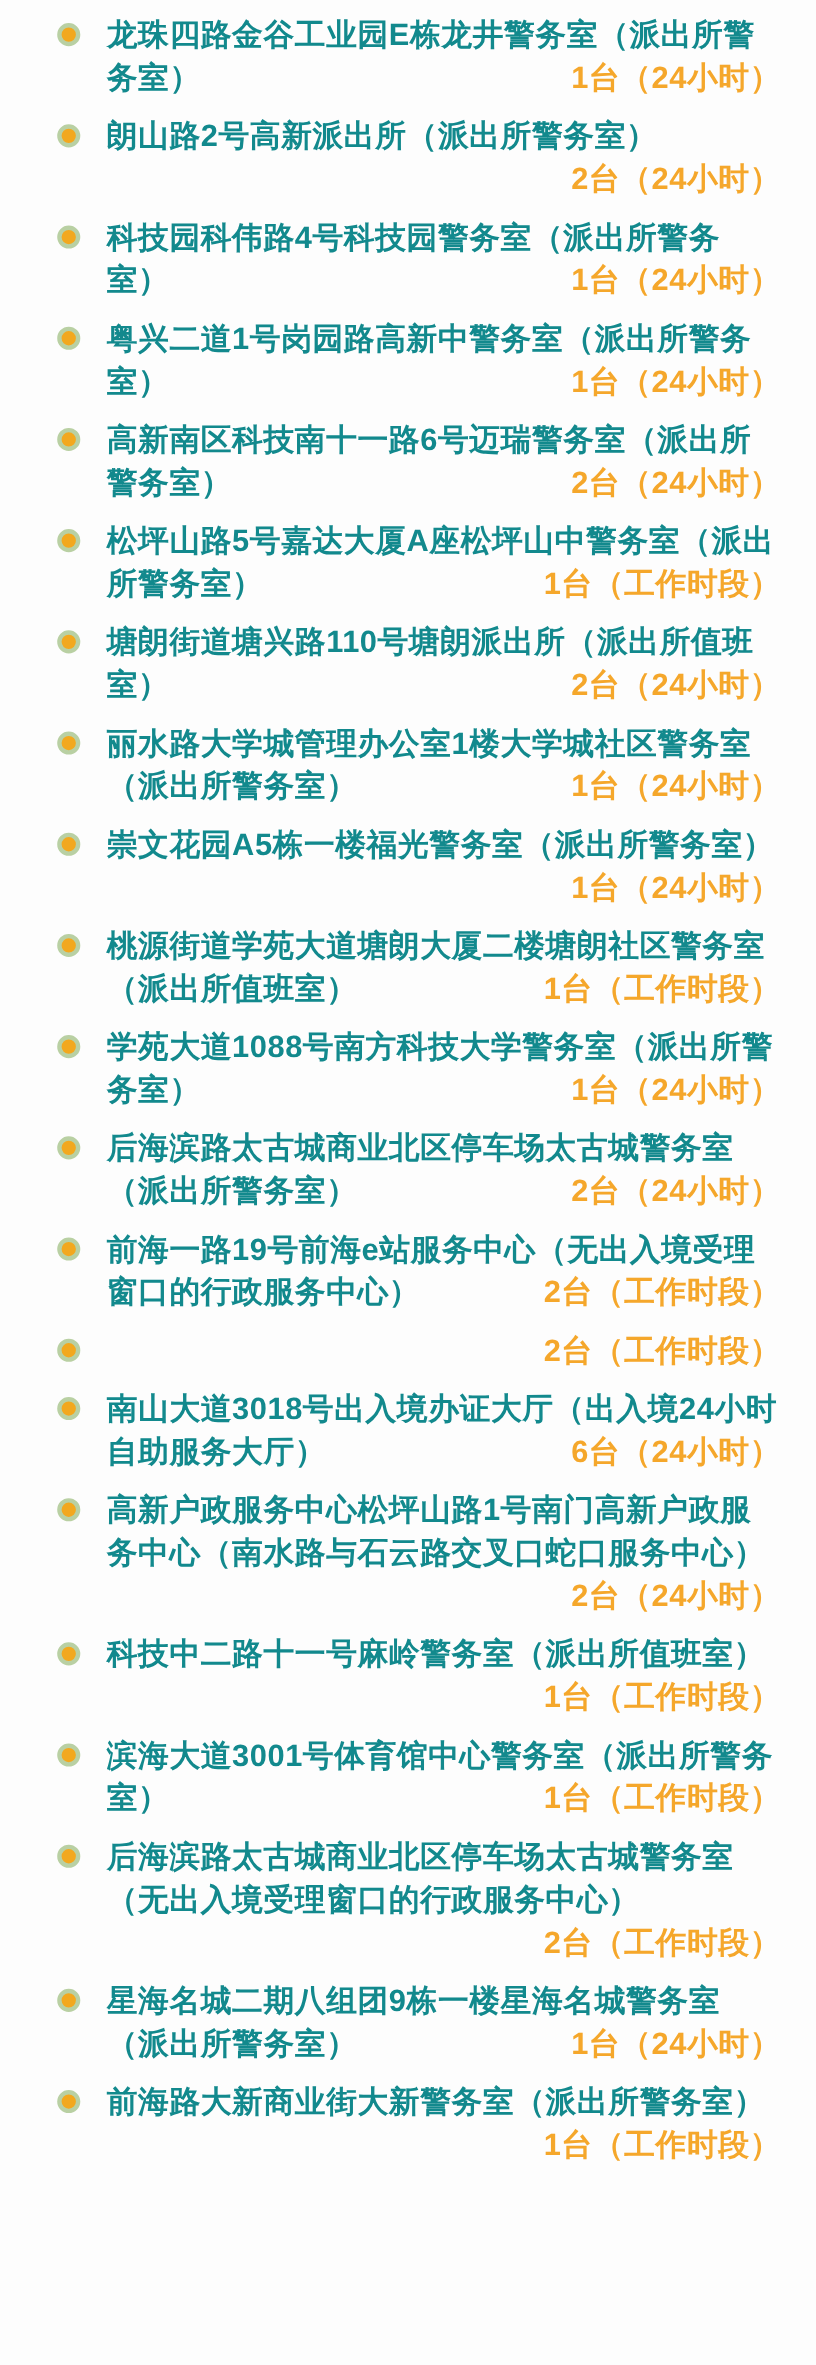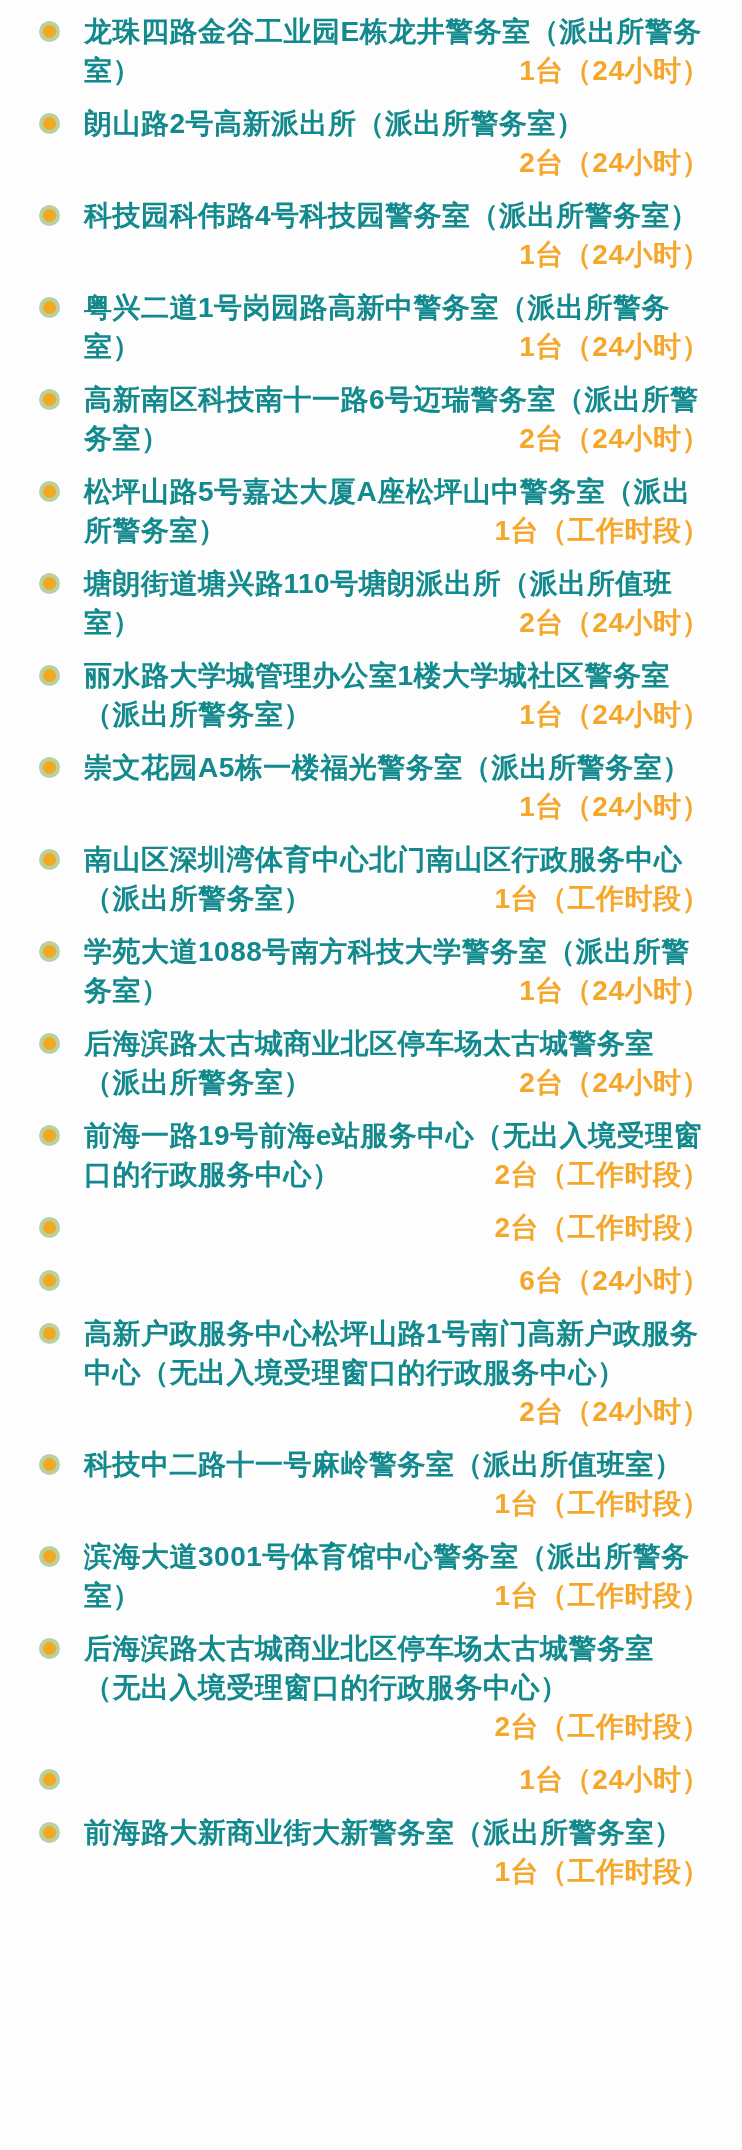--- a/index.html
+++ b/index.html
@@ -8,21 +8,21 @@
   }
   body {
     width: 742px;
     height: 2150px;
     overflow: hidden;
     background: #fdfdfd;
     font-family: "Liberation Sans", "DejaVu Sans", sans-serif;
     font-weight: 700;
   }
   .list {
-    padding: 12px 32px 0 39px;
+    padding: 12px 32px 0 52px;
     box-sizing: border-box;
     width: 742px;
   }
   .item {
     display: flex;
     align-items: flex-start;
     margin-bottom: 14px;
   }
   .bullet {
     flex: 0 0 auto;
@@ -118,21 +118,21 @@
   <div class="item">
     <span class="bullet"></span>
     <div class="content">
       <span class="name">崇文花园A5栋一楼福光警务室（派出所警务室）</span><span class="qty">1台（24小时）</span>
     </div>
   </div>
 
   <div class="item">
     <span class="bullet"></span>
     <div class="content">
-      <span class="name">南山区深圳湾体育中心北门南山区行政服务中心（派出所警务室）</span><span class="qty">1台（工作时段）</span>
+      <span class="name">桃源街道学苑大道塘朗大厦二楼塘朗社区警务室（派出所值班室）</span><span class="qty">1台（工作时段）</span>
     </div>
   </div>
 
   <div class="item">
     <span class="bullet"></span>
     <div class="content">
       <span class="name">学苑大道1088号南方科技大学警务室（派出所警务室）</span><span class="qty">1台（24小时）</span>
     </div>
   </div>
 
@@ -153,28 +153,28 @@
   <div class="item">
     <span class="bullet"></span>
     <div class="content">
       <span class="qty">2台（工作时段）</span>
     </div>
   </div>
 
   <div class="item">
     <span class="bullet"></span>
     <div class="content">
-      <span class="qty">6台（24小时）</span>
-    </div>
-  </div>
-
-  <div class="item">
-    <span class="bullet"></span>
-    <div class="content">
-      <span class="name">高新户政服务中心松坪山路1号南门高新户政服务中心（无出入境受理窗口的行政服务中心）</span><span class="qty">2台（24小时）</span>
+      <span class="name">南山大道3018号出入境办证大厅（出入境24小时自助服务大厅）</span><span class="qty">6台（24小时）</span>
+    </div>
+  </div>
+
+  <div class="item">
+    <span class="bullet"></span>
+    <div class="content">
+      <span class="name">高新户政服务中心松坪山路1号南门高新户政服务中心（南水路与石云路交叉口蛇口服务中心）</span><span class="qty">2台（24小时）</span>
     </div>
   </div>
 
   <div class="item">
     <span class="bullet"></span>
     <div class="content">
       <span class="name">科技中二路十一号麻岭警务室（派出所值班室）</span><span class="qty">1台（工作时段）</span>
     </div>
   </div>
 
@@ -189,21 +189,21 @@
     <span class="bullet"></span>
     <div class="content">
       <span class="name">后海滨路太古城商业北区停车场太古城警务室（无出入境受理窗口的行政服务中心）</span><span class="qty">2台（工作时段）</span>
     </div>
   </div>
 
 
   <div class="item">
     <span class="bullet"></span>
     <div class="content">
-      <span class="qty">1台（24小时）</span>
+      <span class="name">星海名城二期八组团9栋一楼星海名城警务室（派出所警务室）</span><span class="qty">1台（24小时）</span>
     </div>
   </div>
 
   <div class="item">
     <span class="bullet"></span>
     <div class="content">
       <span class="name">前海路大新商业街大新警务室（派出所警务室）</span><span class="qty">1台（工作时段）</span>
     </div>
   </div>
 </div>

